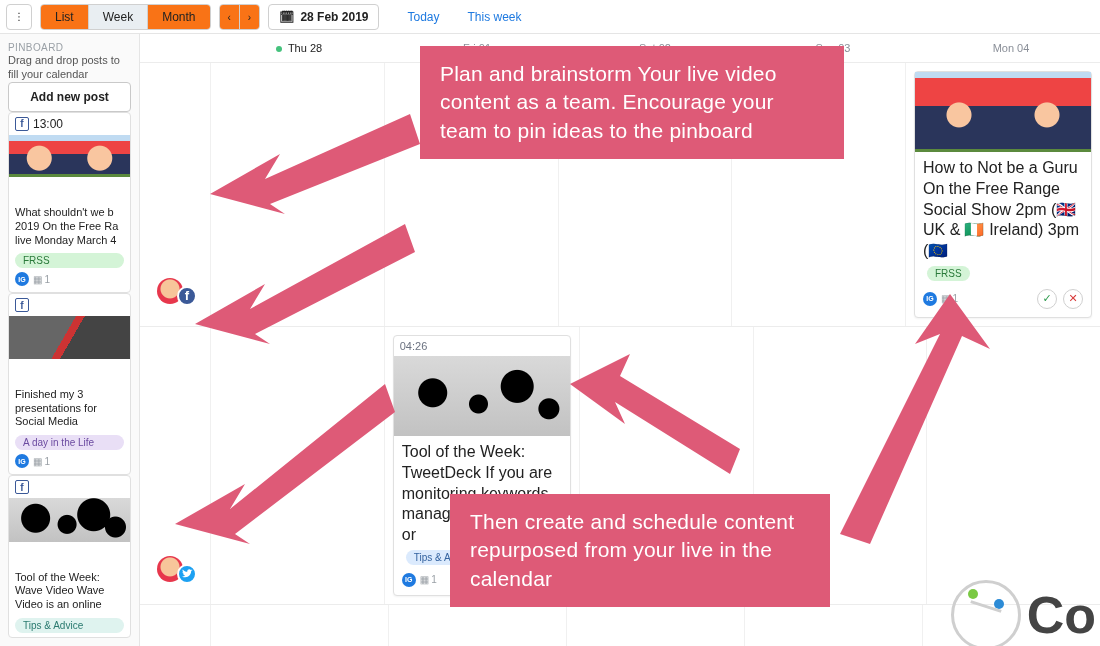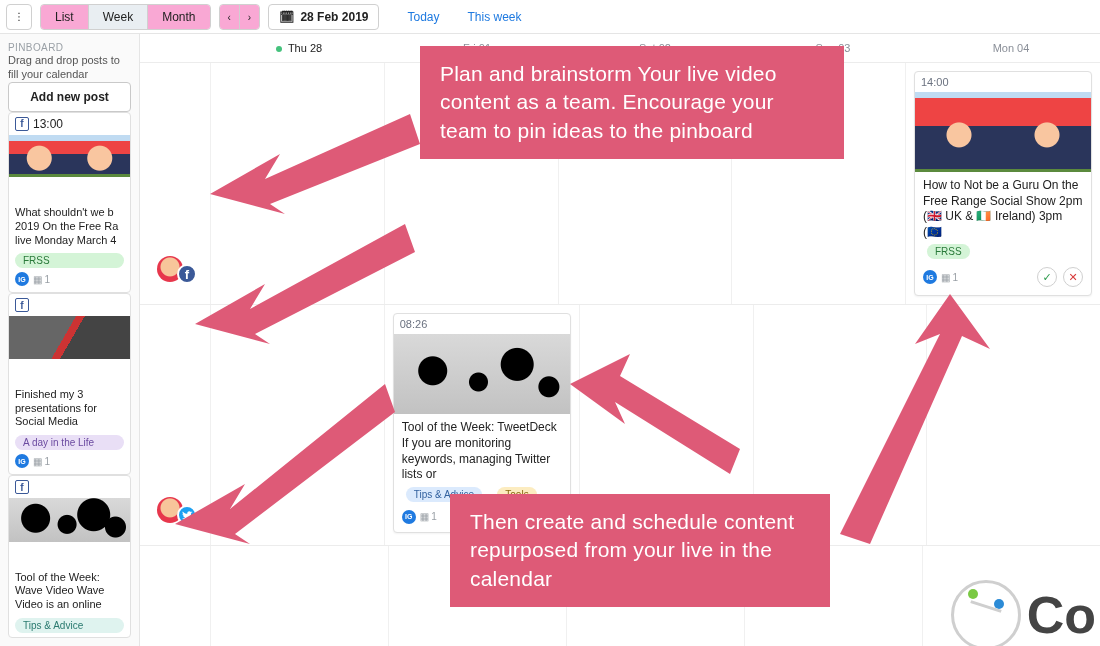--- a/index.html
+++ b/index.html
@@ -1,21 +1,21 @@
 <!DOCTYPE html>
 <html><head>
 <meta charset="utf-8">
 <style>
   * { box-sizing: border-box; margin: 0; padding: 0; }
   html, body { width: 1100px; height: 646px; overflow: hidden; font-family: -apple-system, "Helvetica Neue", Arial, sans-serif; font-size: 12px; color:#222; background:#fff;}
   
   .topbar { display:flex; align-items:center; height:34px; border-bottom:1px solid #e5e5e5; padding:0 6px; gap:4px;}
   .topbar .iconbtn { width:26px; height:26px; border:1px solid #d0d0d0; border-radius:4px; display:flex; align-items:center; justify-content:center; cursor:pointer; background:#fff;}
   .topbar .seg { display:flex; border:1px solid #d0d0d0; border-radius:4px; overflow:hidden; margin-left:4px;}
-  .topbar .seg .segbtn { padding:5px 14px; font-size:12px; cursor:pointer; background:#f9a8d4; border-right:1px solid #d0d0d0;}
+  .topbar .seg .segbtn { padding:5px 14px; font-size:12px; cursor:pointer; background:#f97316; border-right:1px solid #d0d0d0;}
   .topbar .seg .segbtn:last-child{border-right:none;}
   .topbar .seg .segbtn.active{background:#e9eef2;}
   .topbar .datebtn{display:flex; align-items:center; gap:6px; padding:0 10px; height:26px; border:1px solid #d0d0d0; border-radius:4px; margin-left:4px; font-weight:600; cursor:pointer;}
   .topbar .link{color:#1f7ae0; margin-left:24px; cursor:pointer; font-size:12px;}
   .chev{font-size:10px; line-height:1;}
   
   .main{display:flex; height:calc(100% - 34px);}
   .sidebar{width:140px; min-width:140px; border-right:1px solid #e5e5e5; padding:8px 8px; display:flex; flex-direction:column; gap:0; background:#fafafa;}
   .sidehead{font-size:10px; color:#9aa0a6; letter-spacing:.04em;}
   .sidehelp{font-size:11px; color:#555; line-height:1.3;}
@@ -60,21 +60,21 @@
   .row .gutter{min-height:240px; display:flex; flex-direction:column; align-items:center; justify-content:flex-end; gap:6px; padding:10px 0 20px;}
   .row .cell{border-left:1px solid #f0f0f0; min-height:240px; padding:8px; position:relative;}
   .avatar-stack{position:relative; width:36px; height:28px;}
   .avc{position:absolute; width:26px; height:26px; border-radius:50%;}
   .avc.face{background:radial-gradient(circle at 50% 42%, #f7c59a 0 9px, transparent 10px),#e7374c;left:0;top:0;}
   .avc.fb{background:#3b5998;color:#fff;display:flex;align-items:center;justify-content:center;font-weight:700;font-size:13px;right:-4px;top:8px;border:2px solid #fff;width:20px;height:20px;}
   .avc.tw{background:#1da1f2;color:#fff;display:flex;align-items:center;justify-content:center;font-size:11px;right:-4px;top:8px;border:2px solid #fff;width:20px;height:20px;}
   .card{border:1px solid #e0e0e0; border-radius:4px; background:#fff; width:178px; display:flex; flex-direction:column; box-shadow:0 1px 2px rgba(0,0,0,.05);}
   .card .time{font-size:11px; color:#6b7280; padding:4px 6px;}
   .card .thumb{height:80px;}
-  .card .txt{padding:6px 8px 2px; font-size:12px; line-height:1.3;}
+  .card .txt{padding:6px 8px 2px; font-size:16px; line-height:1.3;}
   .card .badges{padding:0 6px 2px;}
   .card .foot{display:flex; align-items:center; gap:4px; padding:2px 8px 8px;}
   .card .actions{margin-left:auto; display:flex; gap:6px;}
   .rndbtn{width:20px;height:20px;border-radius:50%;border:1px solid #d0d0d0;display:flex;align-items:center;justify-content:center;font-size:11px;cursor:pointer;background:#fff;}
   .rndbtn.ok{color:#2a9a4a;}
   .rndbtn.no{color:#d83a3a;}
   
   .ann{position:absolute; background:#de5a77; color:#fff; padding:14px 20px; font-size:21px; line-height:1.35; font-family:"Avenir Next","Helvetica Neue",Arial,sans-serif; letter-spacing:.01em; pointer-events:none;}
   .arrow{position:absolute; pointer-events:none;}
   .arrow svg{display:block;}
@@ -174,21 +174,20 @@
             <div class="avc fb">f</div>
           </div>
         </div>
         <div class="cell"></div>
         <div class="cell"></div>
         <div class="cell"></div>
         <div class="cell"></div>
         <div class="cell">
 
           <div class="card">
-            <div class="time">14:00</div>
             <div class="thumb thumb-frss"></div>
             <div class="txt">How to Not be a Guru On the Free Range Social Show 2pm (🇬🇧 UK &amp; 🇮🇪 Ireland) 3pm (🇪🇺</div>
             <div class="badges"><span class="badge green">FRSS</span></div>
             <div class="foot">
               <span class="dot">IG</span>
               <span class="attach">▦ <span>1</span></span>
               <div class="actions">
                 <div class="rndbtn ok">✓</div>
                 <div class="rndbtn no">✕</div>
               </div>
@@ -205,21 +204,21 @@
               <svg width="11" height="11" viewBox="0 0 24 24" fill="#fff">
                   <path d="M23 4.9c-.8.4-1.7.6-2.6.8.9-.6 1.7-1.5 2-2.6-.9.5-1.9.9-3 1.1C18.5 3.3 17.3 2.8 16 2.8c-2.5 0-4.5 2-4.5 4.5 0 .4 0 .7.1 1C7.7 8.1 4.1 6.2 1.7 3.2c-.4.7-.6 1.5-.6 2.3 0 1.6.8 3 2 3.8-.8 0-1.5-.2-2.1-.6v.1c0 2.2 1.6 4 3.6 4.4-.4.1-.8.2-1.2.2-.3 0-.6 0-.9-.1.6 1.8 2.3 3.1 4.3 3.1-1.6 1.2-3.6 2-5.7 2-.4 0-.7 0-1.1-.1 2 1.3 4.4 2 7 2 8.4 0 13-7 13-13v-.6c.9-.6 1.7-1.4 2.3-2.3z"></path>
                 </svg>
             </div>
           </div>
         </div>
         <div class="cell"></div>
         <div class="cell">
 
           <div class="card">
-            <div class="time">08:26</div>
+            <div class="time">04:26</div>
             <div class="thumb thumb-gears"></div>
             <div class="txt">Tool of the Week: TweetDeck If you are monitoring keywords, managing Twitter lists or</div>
             <div class="badges">
               <span class="badge blue">Tips &amp; Advice</span>
               <span class="badge yellow">Tools</span>
             </div>
             <div class="foot">
               <span class="dot">IG</span>
               <span class="attach">▦ <span>1</span></span>
             </div>

